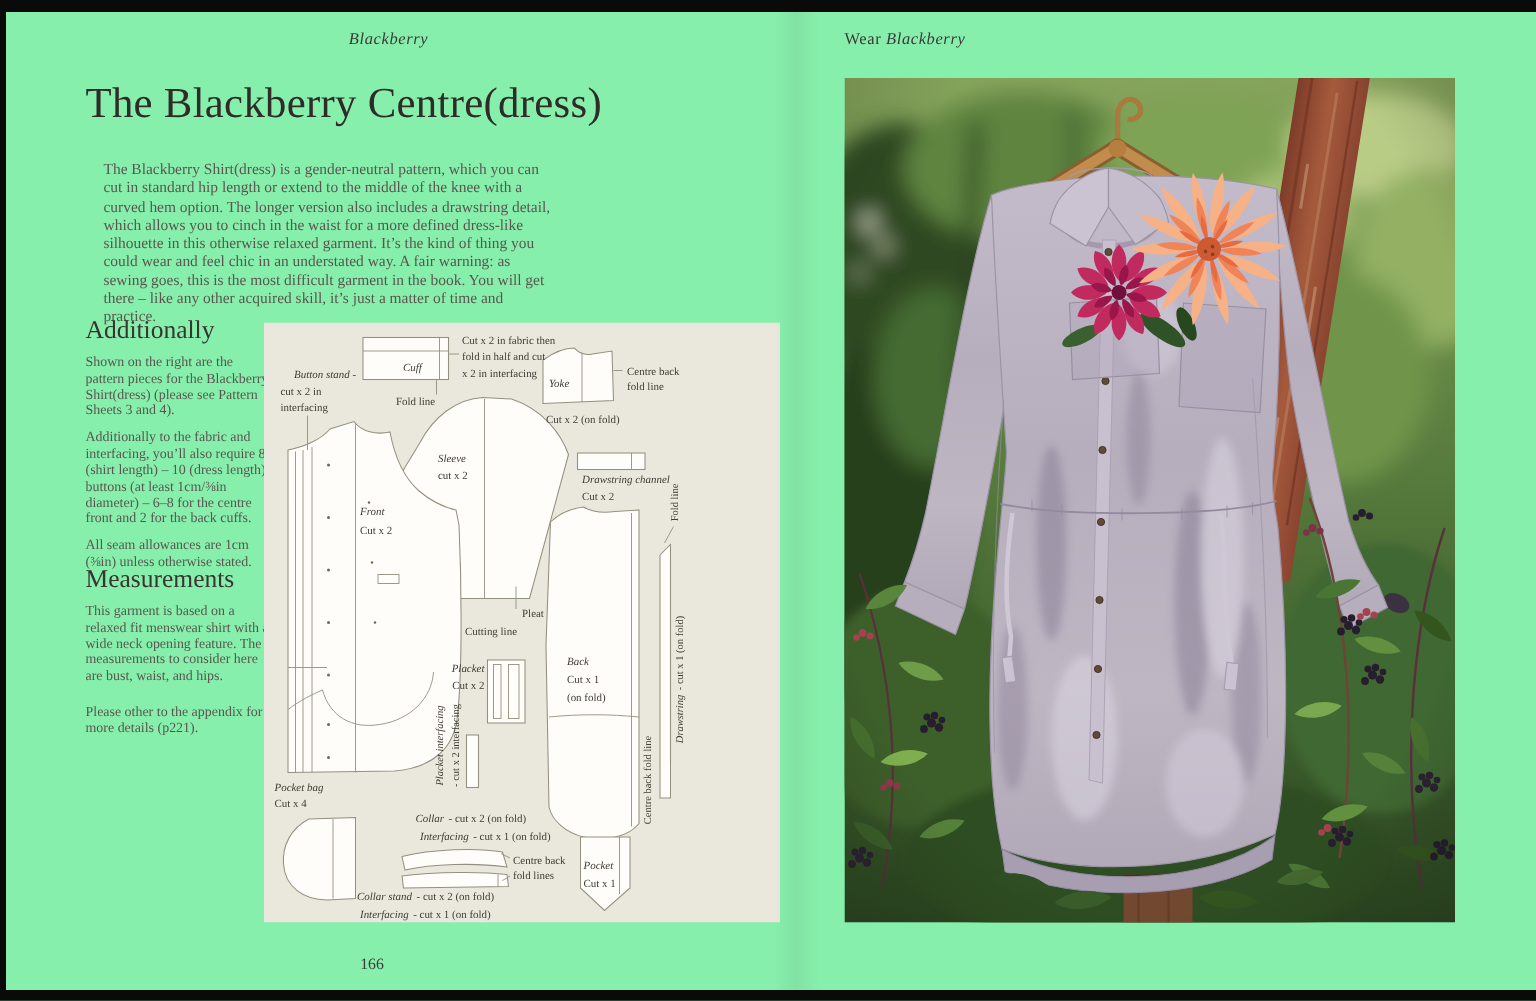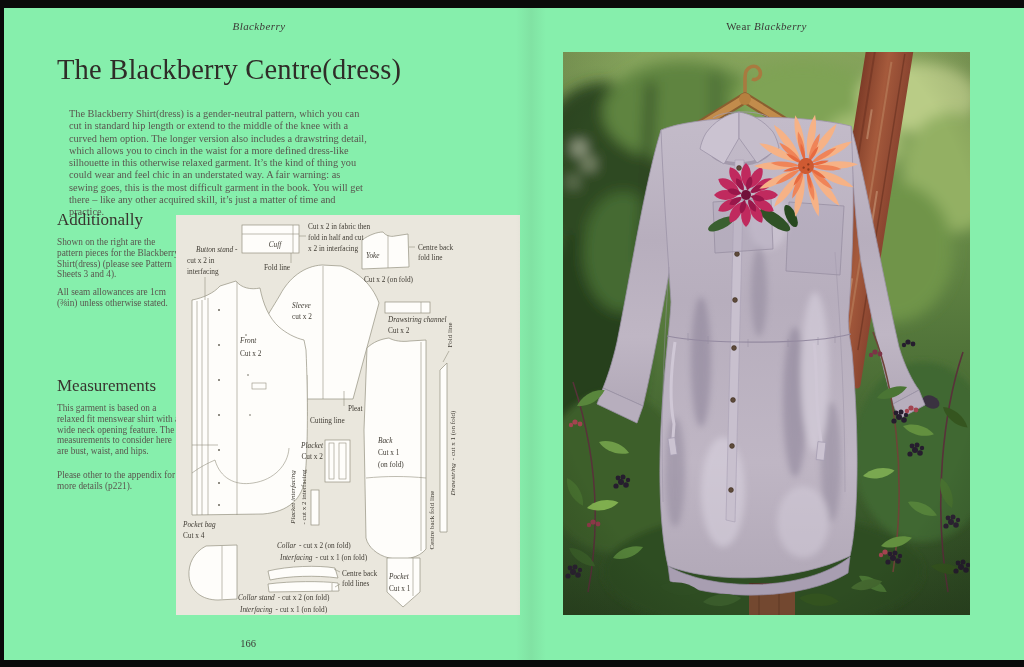--- a/index.html
+++ b/index.html
@@ -3,21 +3,21 @@
 <meta charset="utf-8">
 <style>
   html,body{margin:0;padding:0;background:#0a0a0a;width:1024px;height:667px;overflow:hidden;}
   .spread{position:absolute;left:4px;top:8px;width:1016px;height:652px;background:#86efac;font-family:"Liberation Serif",serif;color:#55514b;padding-left:24px;}
   .page{position:absolute;top:0;height:652px;}
   .page-left{left:0;width:526px;}
   .page-right{left:526px;width:490px;}
   .gutter{position:absolute;left:512px;top:0;width:30px;height:652px;background:linear-gradient(90deg,rgba(0,0,0,0) 0%,rgba(60,55,45,.07) 50%,rgba(0,0,0,0) 100%);}
   .rh{position:absolute;top:12px;font-size:11px;color:#3c3936;letter-spacing:.4px;}
   .rh-left{left:55px;width:400px;text-align:center;}
-  .rh-right{left:33px;width:407px;text-align:center;}
+  .rh-right{left:33px;width:407px;text-align:left;}
   .it{font-style:italic;}
   h1.title{position:absolute;left:53px;top:46px;margin:0;font-weight:400;font-size:28.5px;color:#2f2c28;letter-spacing:.2px;white-space:nowrap;}
   .intro{position:absolute;left:53px;top:88px;width:300px;margin:12px;font-size:10.3px;line-height:1.19;color:#5a564f;}
   .col{position:absolute;left:53px;width:123px;}
   .col h2{margin:0 0 7px 0;font-weight:400;font-size:17px;color:#38342f;}
   .col p{margin:0 0 7px 0;font-size:9.3px;line-height:1.165;color:#5a564f;}
   .sec-construction{top:202px;}
   .sec-measurements{top:368px;}
   .p-gap{margin-top:13px !important;}
   .folio{position:absolute;top:630px;font-size:10.5px;color:#3c3936;}
@@ -39,20 +39,21 @@
 
   <section class="page page-left">
     <div class="rh rh-left"><span class="it">Blackberry</span></div>
 
     <h1 class="title">The Blackberry Centre(dress)</h1>
     <p class="intro">The Blackberry Shirt(dress) is a gender-neutral pattern, which you can cut in standard hip length or extend to the middle of the knee with a curved hem option. The longer version also includes a drawstring detail, which allows you to cinch in the waist for a more defined dress-like silhouette in this otherwise relaxed garment. It’s the kind of thing you could wear and feel chic in an understated way. A fair warning: as sewing goes, this is the most difficult garment in the book. You will get there – like any other acquired skill, it’s just a matter of time and practice.</p>
 
     <div class="col sec-construction">
       <h2>Additionally</h2>
       <p>Shown on the right are the pattern pieces for the Blackberry Shirt(dress) (please see Pattern Sheets 3 and 4).</p>
+      <p>Additionally to the fabric and interfacing, you’ll also require 8 (shirt length) – 10 (dress length) buttons (at least 1cm/⅜in diameter) – 6–8 for the centre front and 2 for the back cuffs.</p>
       <p>All seam allowances are 1cm (⅜in) unless otherwise stated.</p>
     </div>
 
     <div class="col sec-measurements">
       <h2>Measurements</h2>
       <p>This garment is based on a relaxed fit menswear shirt with a wide neck opening feature. The measurements to consider here are bust, waist, and hips.</p>
       <p class="p-gap">Please other to the appendix for more details (p221).</p>
     </div>
 
     <svg class="diagram" width="344" height="400" viewBox="0 0 344 400">

